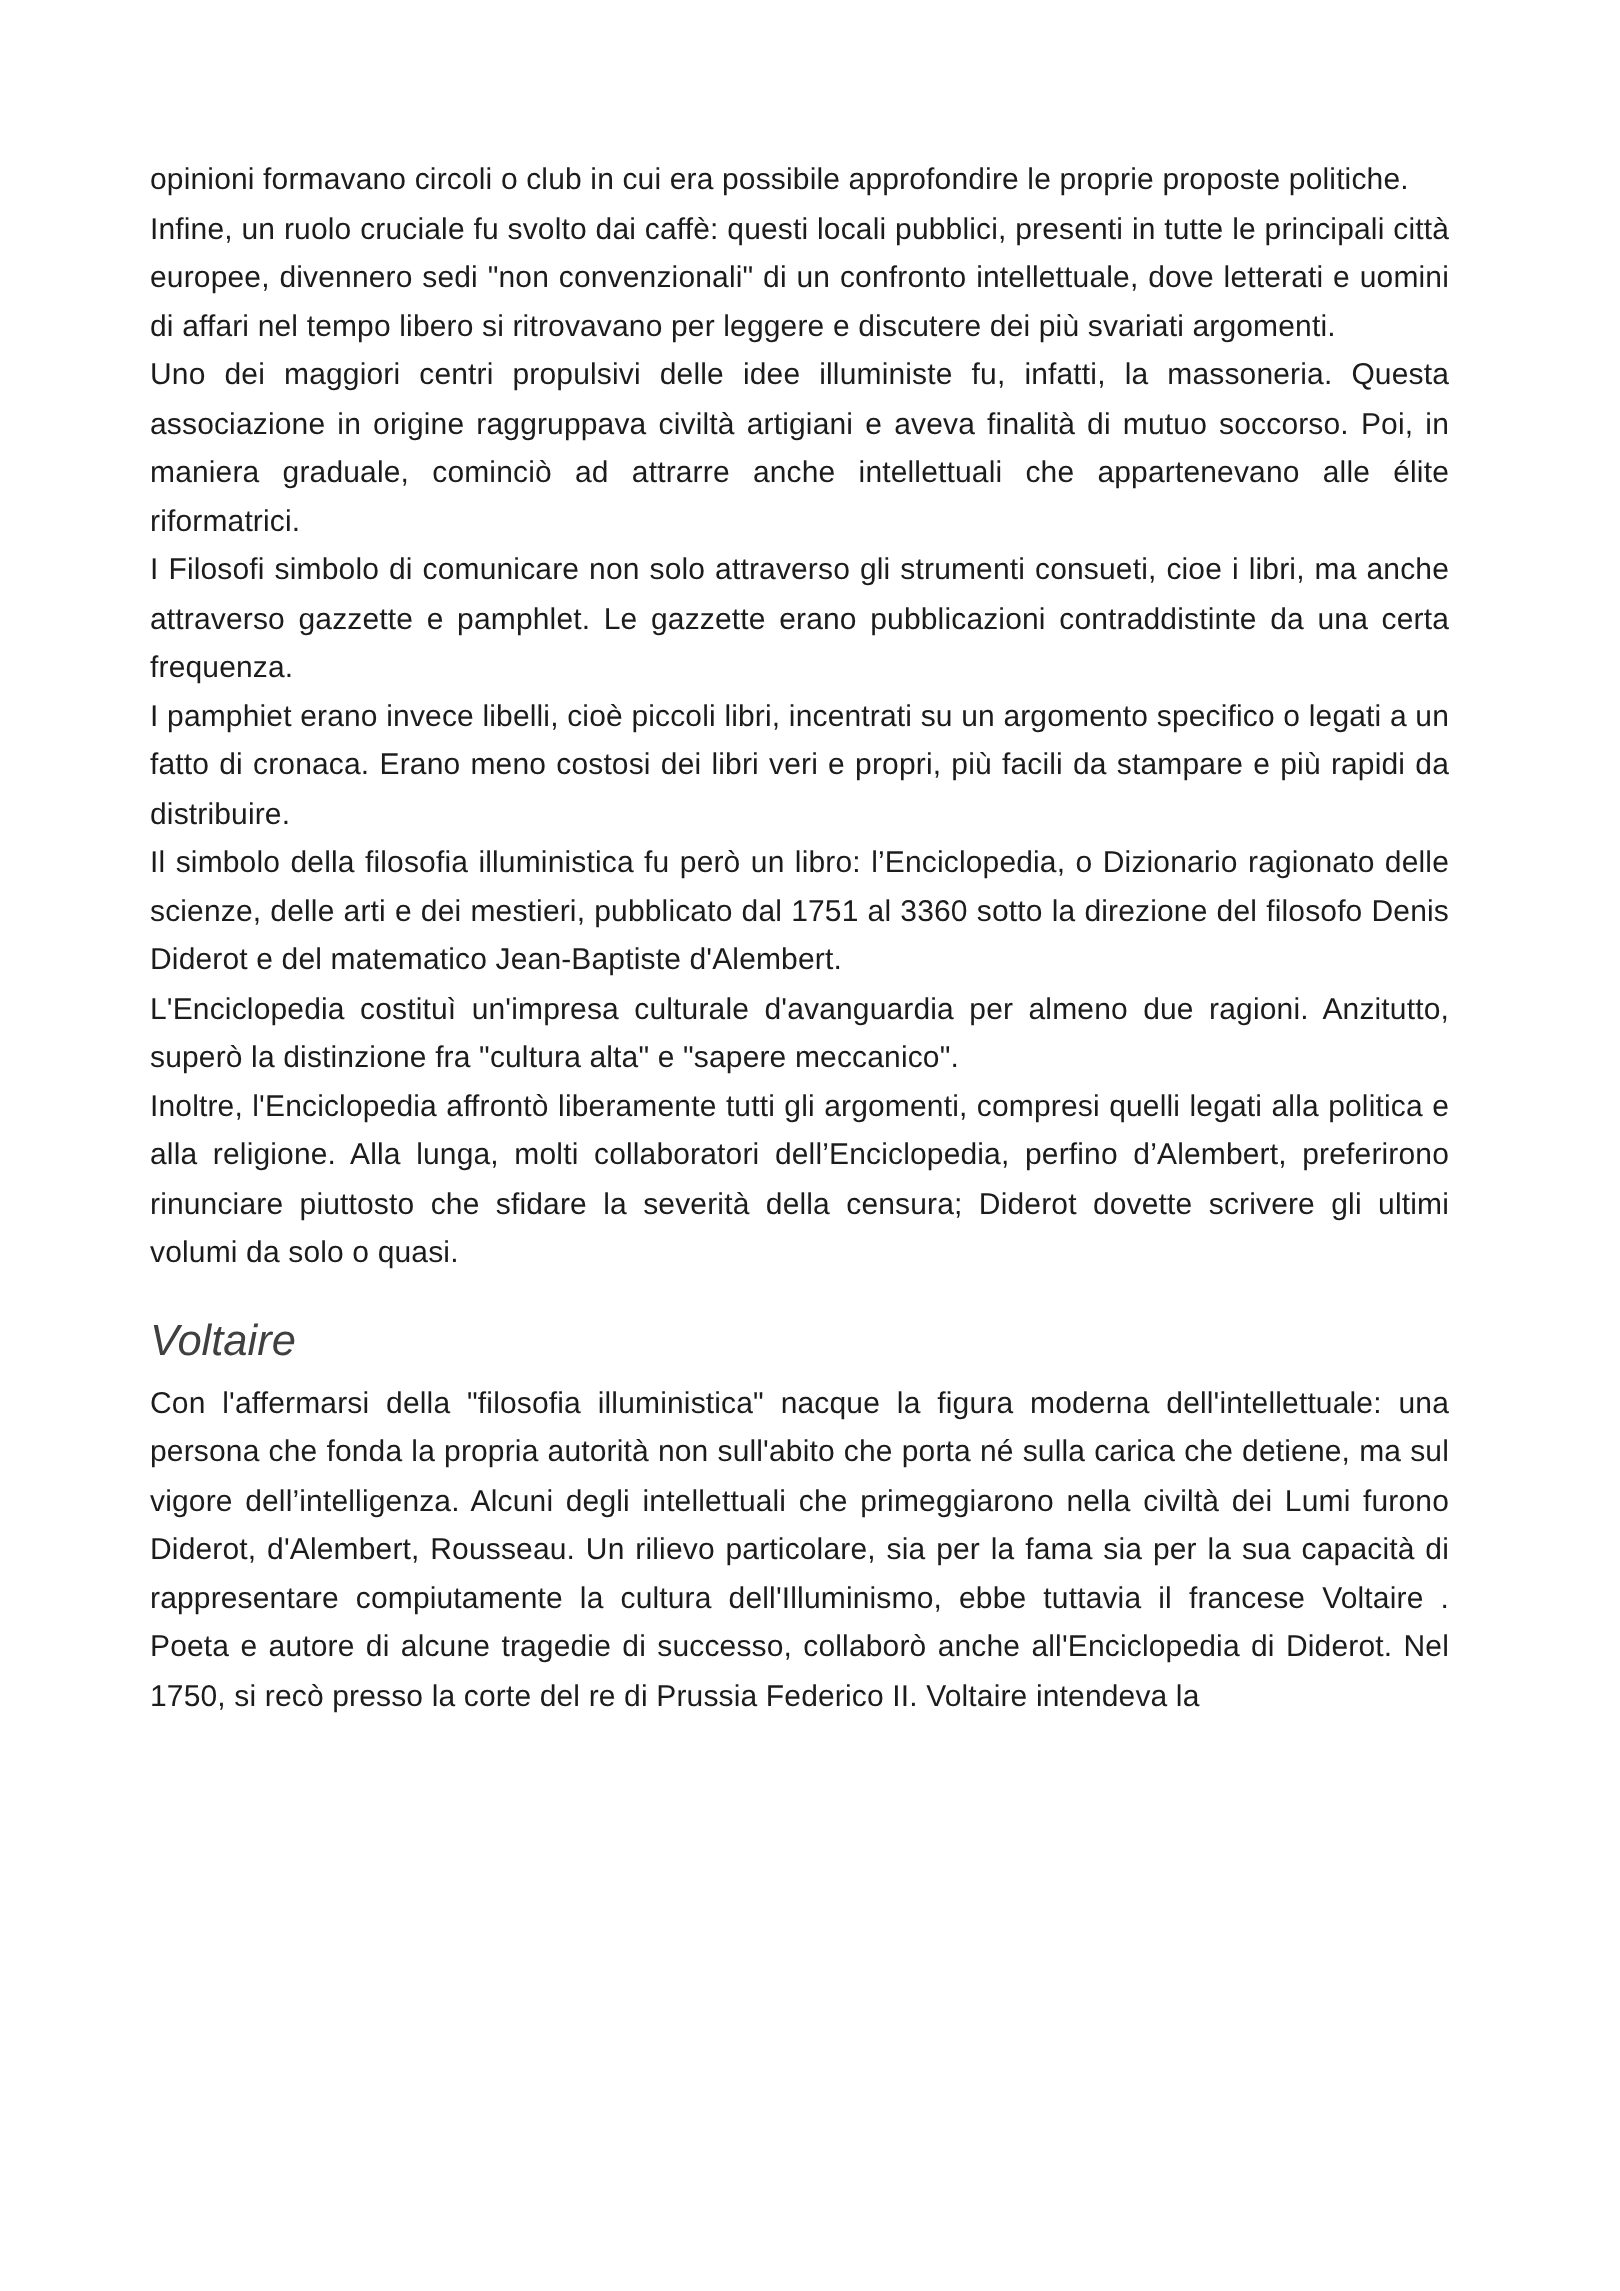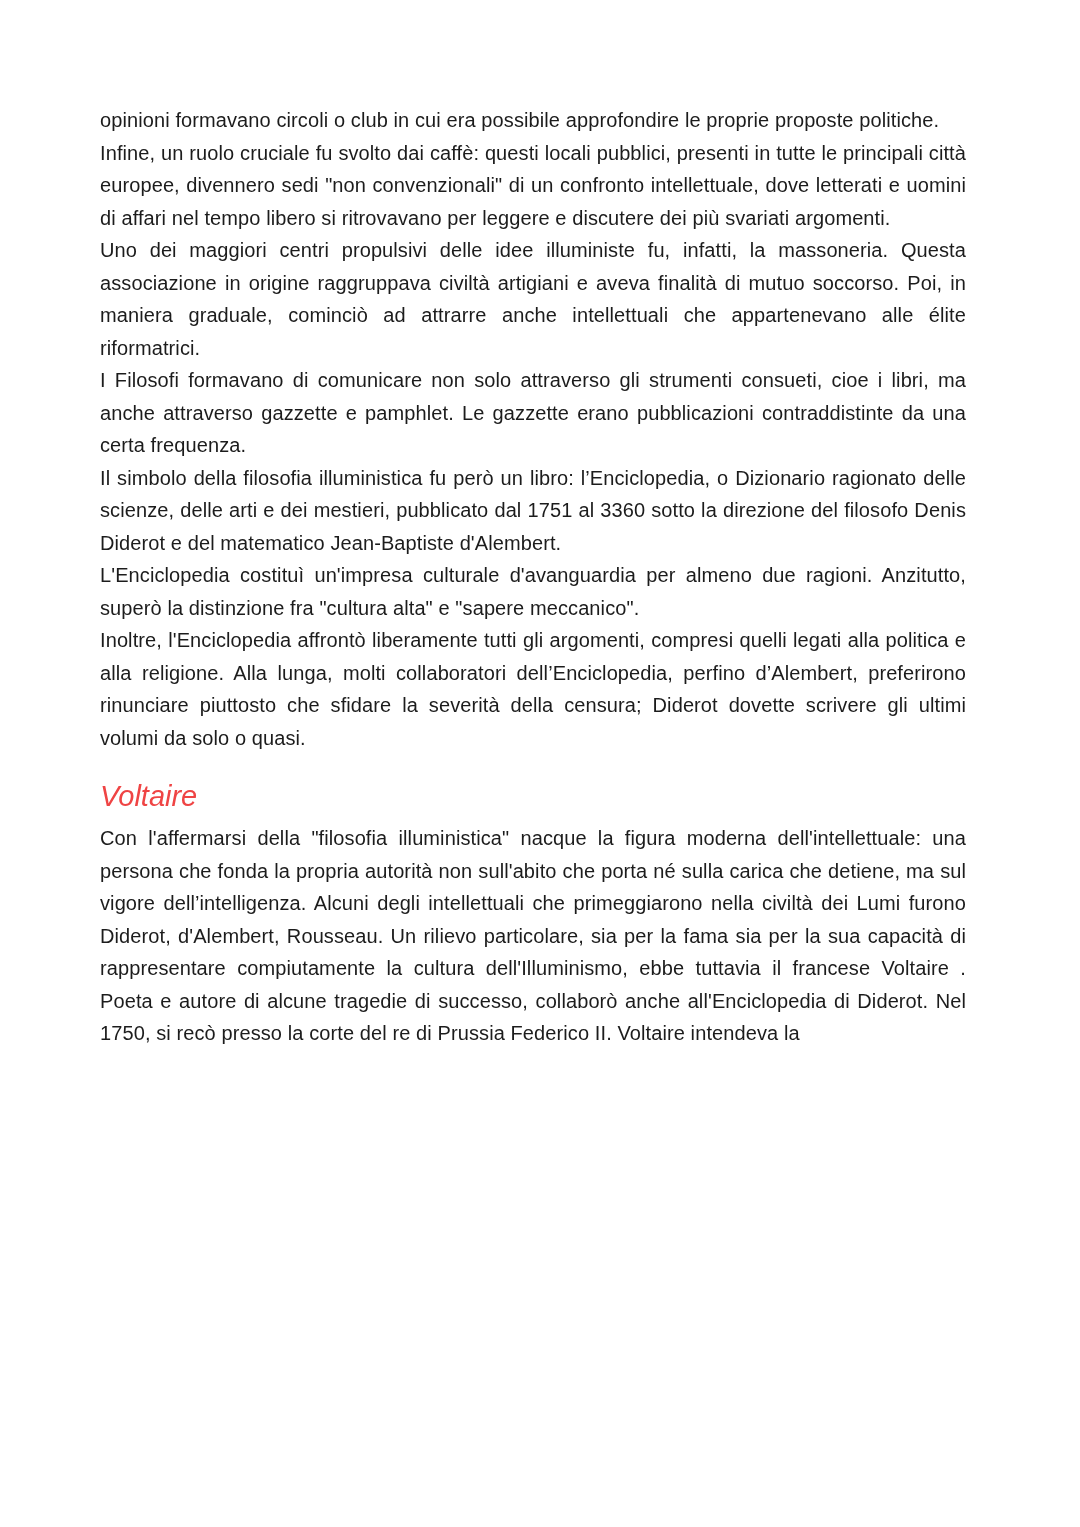--- a/index.html
+++ b/index.html
@@ -26,32 +26,33 @@
     text-justify: inter-word;
     letter-spacing: 0.1px;
   }
   h2.section-heading {
     margin: 22px 0 6px 0;
     font-size: 29px;
     line-height: 40px;
     font-weight: 400;
     font-style: italic;
     text-align: left;
-    color: #ef4444;
+    color: #404040;
   }
 </style>
 </head>
 <body>
 
 <div class="page">
   <div class="body-text">
     <p>opinioni formavano circoli o club in cui era possibile approfondire le proprie proposte politiche.</p>
     <p>Infine, un ruolo cruciale fu svolto dai caffè: questi locali pubblici, presenti in tutte le principali città europee, divennero sedi "non convenzionali" di un confronto intellettuale, dove letterati e uomini di affari nel tempo libero si ritrovavano per leggere e discutere dei più svariati argomenti.</p>
     <p>Uno dei maggiori centri propulsivi delle idee illuministe fu, infatti, la massoneria. Questa associazione in origine raggruppava civiltà artigiani e aveva finalità di mutuo soccorso. Poi, in maniera graduale, cominciò ad attrarre anche intellettuali che appartenevano alle élite riformatrici.</p>
-    <p>I Filosofi formavano di comunicare non solo attraverso gli strumenti consueti, cioe i libri, ma anche attraverso gazzette e pamphlet. Le gazzette erano pubblicazioni contraddistinte da una certa frequenza.</p>
+    <p>I Filosofi simbolo di comunicare non solo attraverso gli strumenti consueti, cioe i libri, ma anche attraverso gazzette e pamphlet. Le gazzette erano pubblicazioni contraddistinte da una certa frequenza.</p>
+    <p>I pamphiet erano invece libelli, cioè piccoli libri, incentrati su un argomento specifico o legati a un fatto di cronaca. Erano meno costosi dei libri veri e propri, più facili da stampare e più rapidi da distribuire.</p>
     <p>Il simbolo della filosofia illuministica fu però un libro: l’Enciclopedia, o Dizionario ragionato delle scienze, delle arti e dei mestieri, pubblicato dal 1751 al 3360 sotto la direzione del filosofo Denis Diderot e del matematico Jean-Baptiste d'Alembert.</p>
     <p>L'Enciclopedia costituì un'impresa culturale d'avanguardia per almeno due ragioni. Anzitutto, superò la distinzione fra "cultura alta" e "sapere meccanico".</p>
     <p>Inoltre, l'Enciclopedia affrontò liberamente tutti gli argomenti, compresi quelli legati alla politica e alla religione. Alla lunga, molti collaboratori dell’Enciclopedia, perfino d’Alembert, preferirono rinunciare piuttosto che sfidare la severità della censura; Diderot dovette scrivere gli ultimi volumi da solo o quasi.</p>
 
     <h2 class="section-heading">Voltaire</h2>
 
     <p>Con l'affermarsi della "filosofia illuministica" nacque la figura moderna dell'intellettuale: una persona che fonda la propria autorità non sull'abito che porta né sulla carica che detiene, ma sul vigore dell’intelligenza. Alcuni degli intellettuali che primeggiarono nella civiltà dei Lumi furono Diderot, d'Alembert, Rousseau. Un rilievo particolare, sia per la fama sia per la sua capacità di rappresentare compiutamente la cultura dell'Illuminismo, ebbe tuttavia il francese Voltaire . Poeta e autore di alcune tragedie di successo, collaborò anche all'Enciclopedia di Diderot. Nel 1750, si recò presso la corte del re di Prussia Federico II. Voltaire intendeva la</p>
   </div>
 </div>
 

